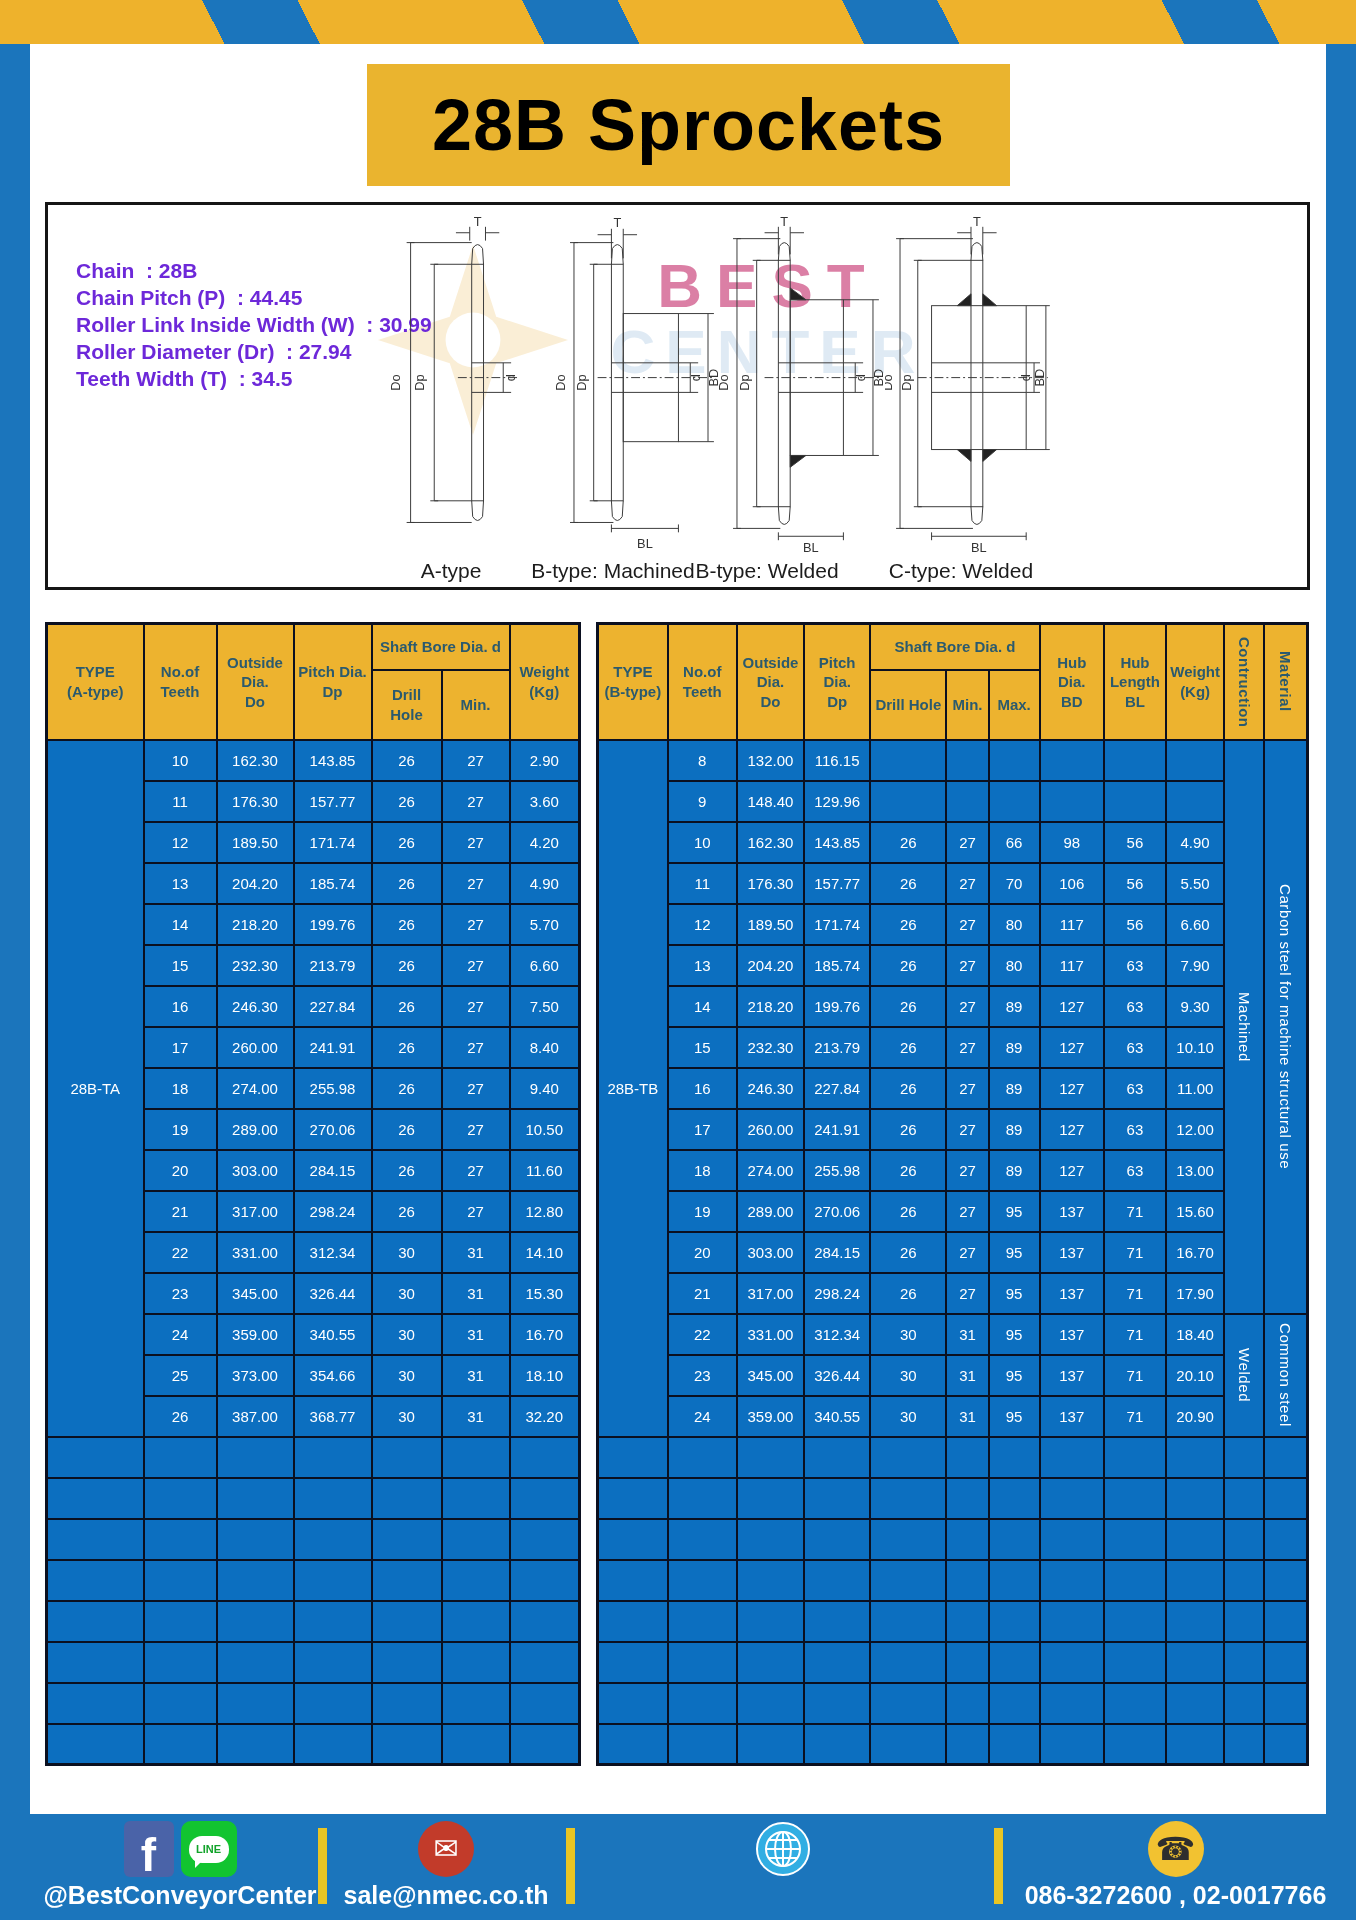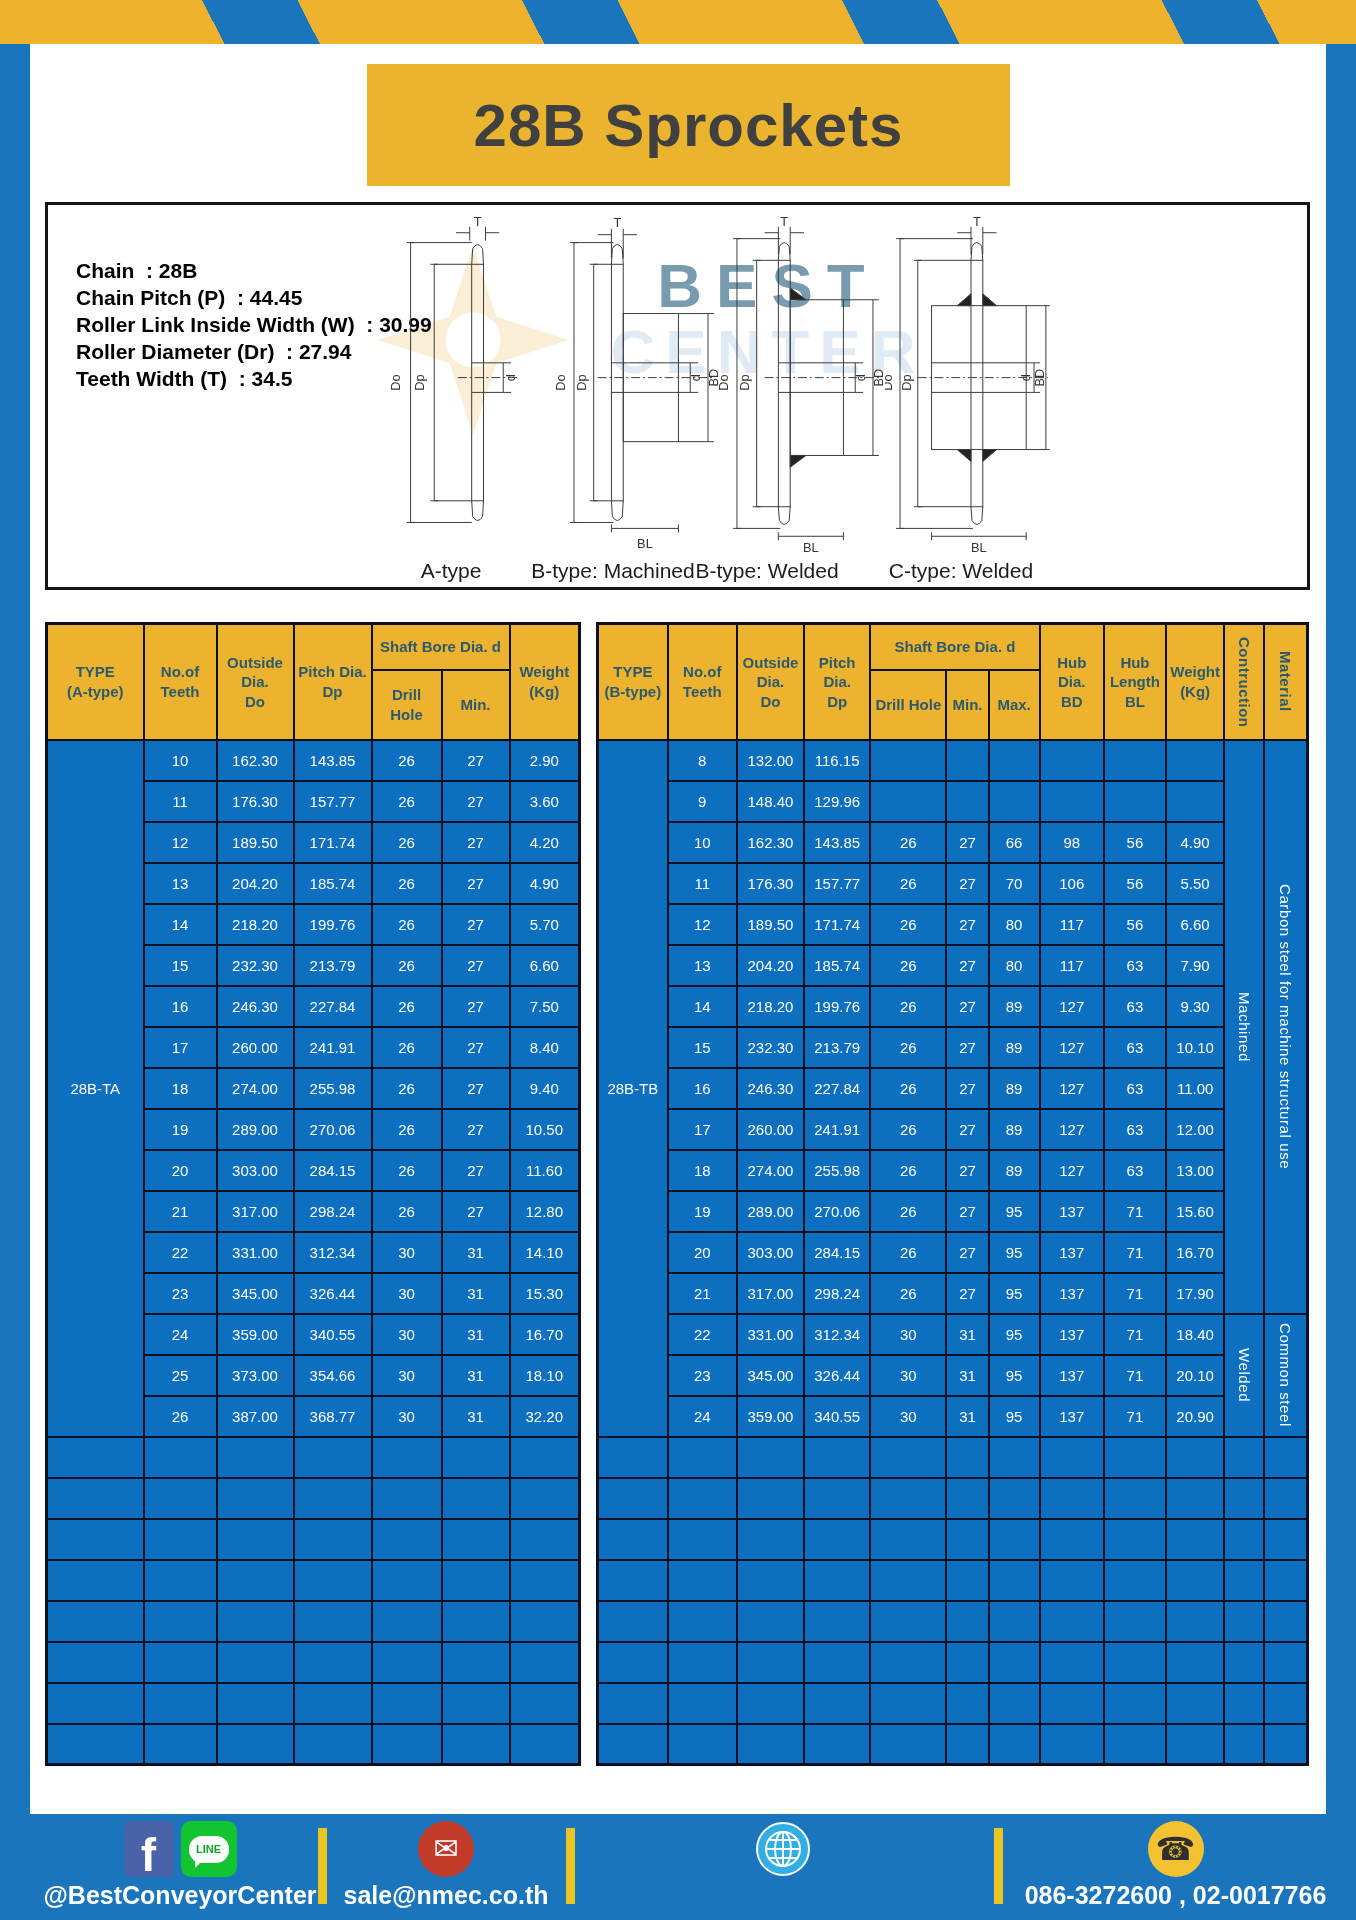--- a/index.html
+++ b/index.html
@@ -5,29 +5,29 @@
   html,body{margin:0;padding:0;}
   body{font-family:"Liberation Sans", sans-serif;}
   .page{position:relative;width:1356px;height:1920px;background:#1b75bc;overflow:hidden;}
   .top-stripes{position:absolute;top:0;left:0;width:1356px;height:44px;
     background:repeating-linear-gradient(63deg,#eeb22c 0 200px,#1b75bc 200px 285px);}
   .content{position:absolute;left:30px;top:44px;width:1296px;height:1770px;background:#ffffff;}
 
   
   .title-box{position:absolute;left:337px;top:20px;width:643px;height:122px;background:#eab42f;
     display:flex;align-items:center;justify-content:center;}
-  .title-box h1{margin:0;font-size:60px;font-weight:800;color:#404040;letter-spacing:1px;}
+  .title-box h1{margin:0;font-size:72px;font-weight:800;color:#000000;letter-spacing:1px;}
 
   
   .diagram-panel{position:absolute;left:15px;top:158px;width:1265px;height:388px;
     border:3px solid #151515;background:#fff;box-sizing:border-box;}
-  .specs{position:absolute;left:28px;top:52px;color:#000000;font-weight:700;font-size:21px;line-height:27px;}
+  .specs{position:absolute;left:28px;top:52px;color:#6d28d9;font-weight:700;font-size:21px;line-height:27px;}
   .specs div{white-space:pre;}
   .watermark{position:absolute;left:420px;top:48px;width:600px;text-align:center;opacity:.55;pointer-events:none;}
-  .watermark .w1{font-size:62px;font-weight:800;letter-spacing:14px;color:#0c4a6e;line-height:66px;text-align:center;}
+  .watermark .w1{font-size:62px;font-weight:800;letter-spacing:14px;color:#be185d;line-height:66px;text-align:center;}
   .watermark .w2,.watermark .w3{font-size:62px;font-weight:800;letter-spacing:10px;color:#c6daec;line-height:66px;}
   .wm-star{position:absolute;left:330px;top:40px;opacity:.6;}
   .drawing{position:absolute;top:10px;width:170px;height:340px;}
   .drawing text{font-size:13px;fill:#333;stroke:none;font-family:"Liberation Sans",sans-serif;}
   .dlabel{position:absolute;top:354px;width:230px;text-align:center;font-size:21px;color:#1c1c1c;}
 
   
   table.spec{border-collapse:collapse;table-layout:fixed;position:absolute;border:3px solid #0b1020;background:#fff;}
   table.spec th,table.spec td{border:2px solid #0b1020;overflow:hidden;padding:0;}
   table.spec th{background:#edb32f;color:#2b5a6e;font-size:15px;font-weight:700;white-space:pre-line;line-height:1.3;padding:2px;}

